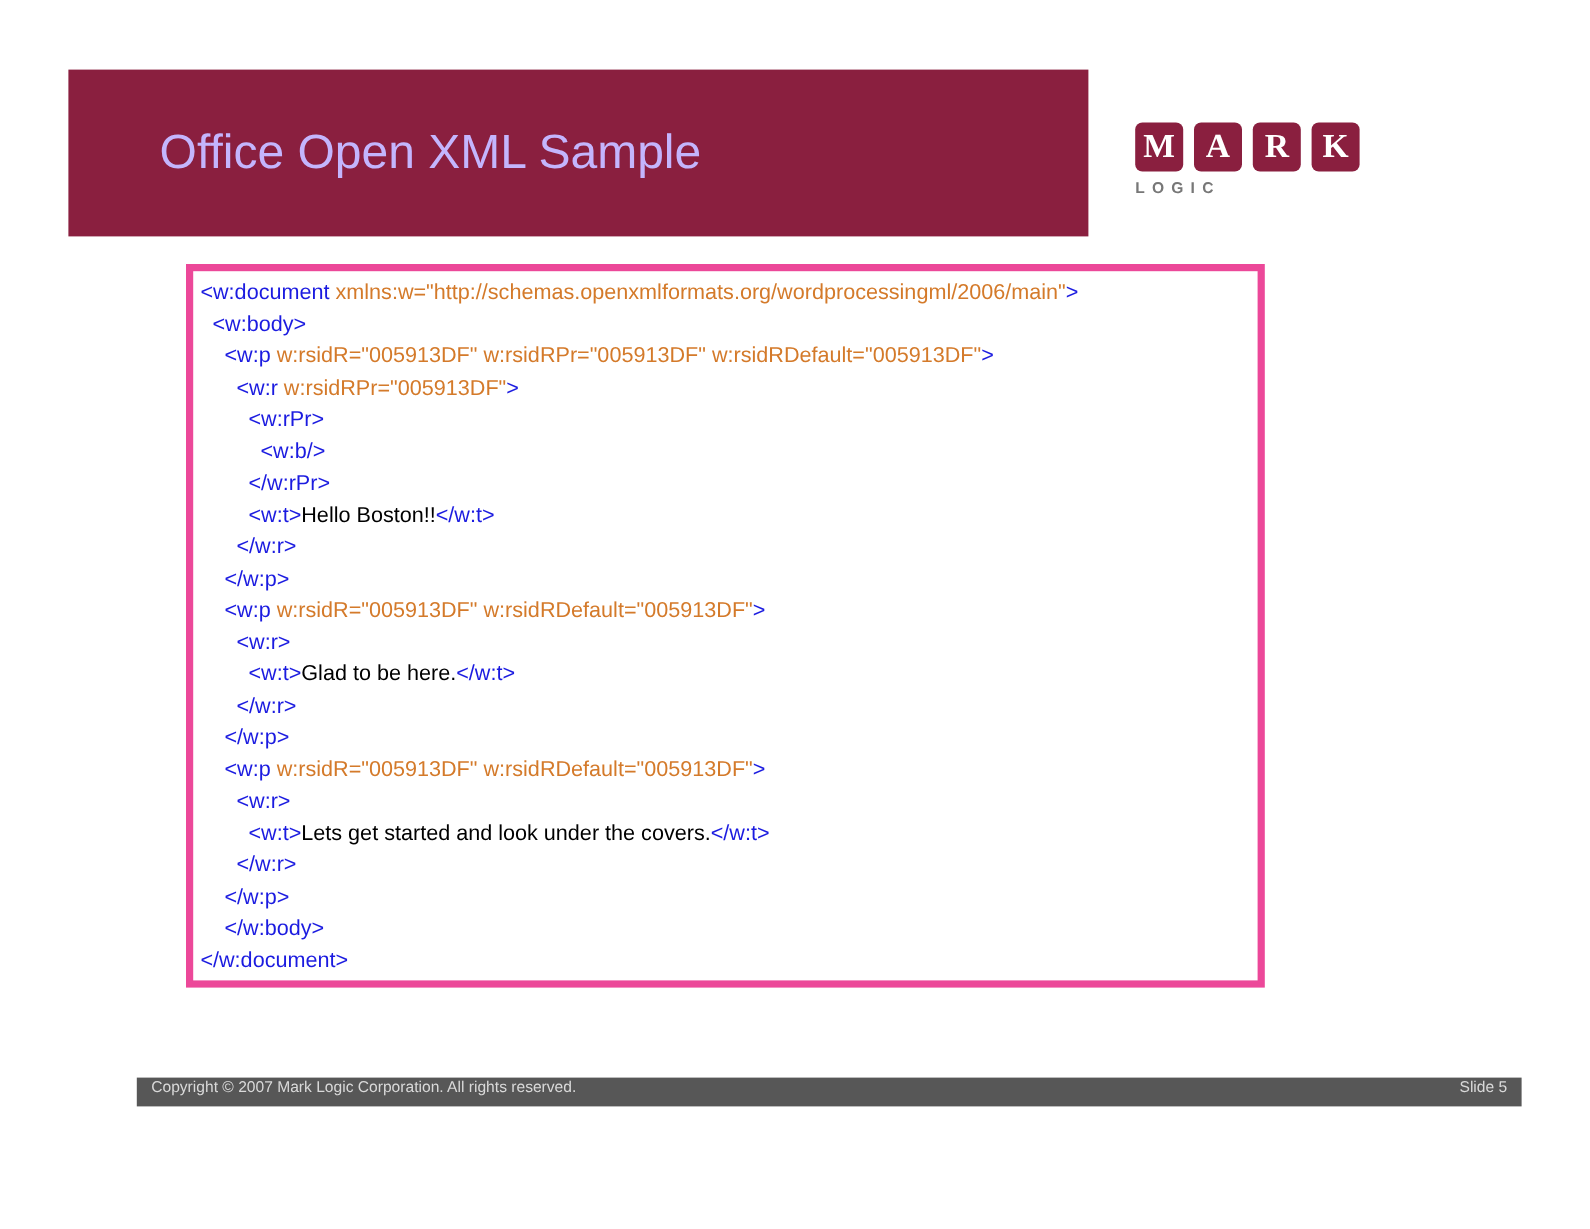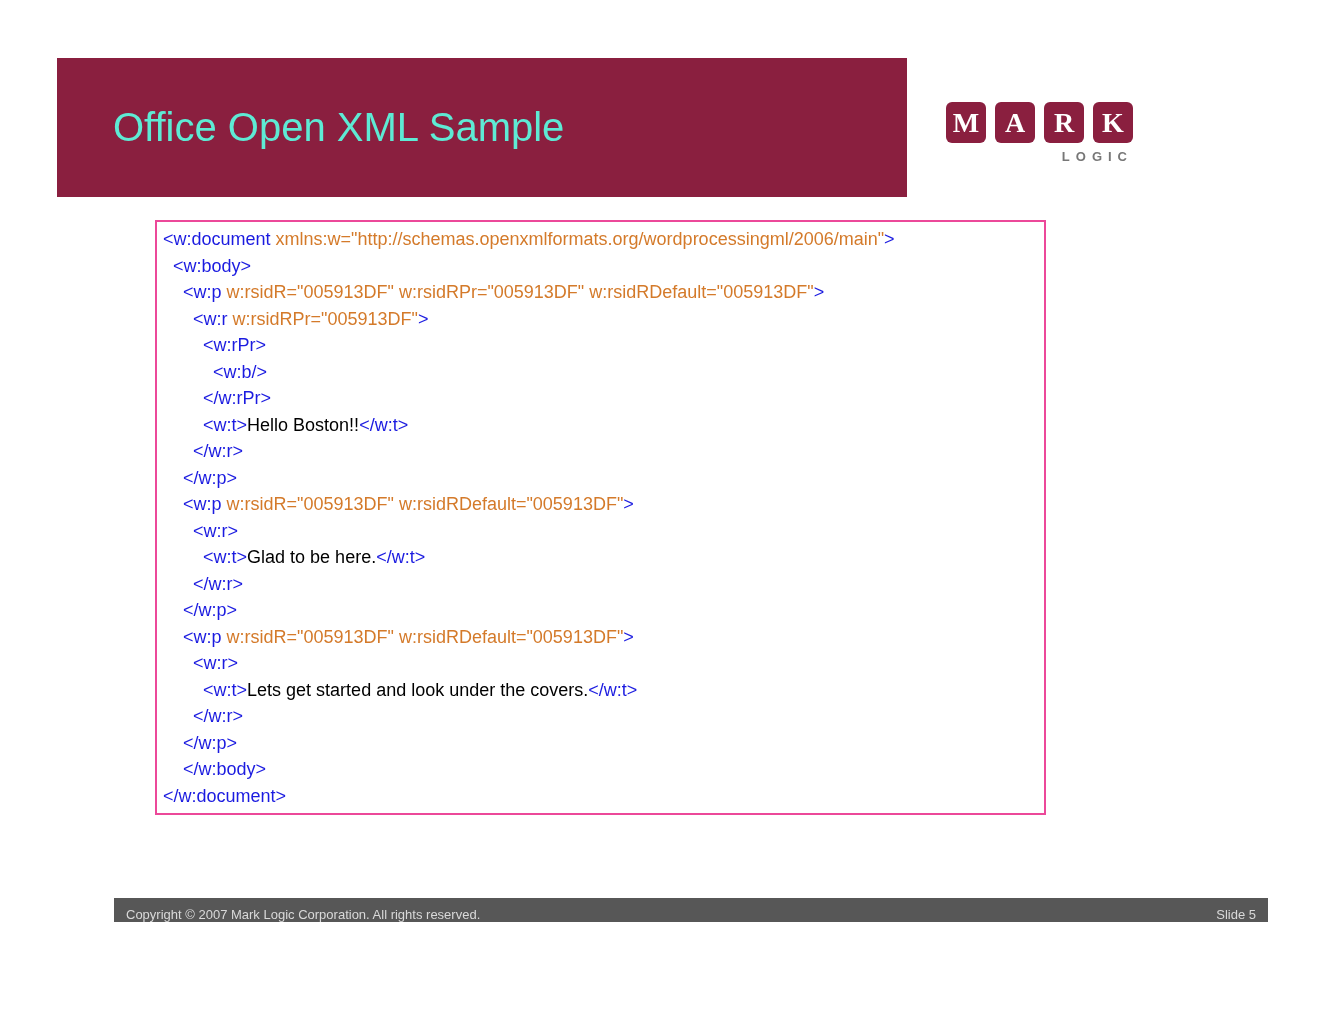--- a/index.html
+++ b/index.html
@@ -16,24 +16,24 @@
     position: absolute;
     left: 57px;
     top: 58px;
     width: 850px;
     height: 139px;
     background: #8a1f3f;
     display: flex;
     align-items: center;
   }
   .title-text {
-    color: #5eead4;
+    color: #c4b5fd;
     font-size: 40px;
     font-weight: 400;
-    margin-left: 56px;
+    margin-left: 76px;
     font-family: Arial, Helvetica, sans-serif;
   }
   .logo-area {
     position: absolute;
     right: 192px;
     top: 102px;
   }
   .logo-boxes {
     display: flex;
     gap: 9px;
@@ -45,54 +45,54 @@
     border-radius: 6px;
     color: #ffffff;
     font-weight: 700;
     font-size: 28px;
     display: flex;
     align-items: center;
     justify-content: center;
     font-family: "Times New Roman", serif;
   }
   .logo-sub {
-    text-align: right;
+    text-align: left;
     color: #777777;
     letter-spacing: 6px;
     font-size: 13px;
     margin-top: 6px;
     font-weight: 600;
   }
   .code-box {
     position: absolute;
     left: 155px;
     top: 220px;
     width: 875px;
-    border: 2px solid #ec4899;
+    border: 6px solid #ec4899;
     padding: 4px 6px;
     font-family: Arial, Helvetica, sans-serif;
     font-size: 18px;
     line-height: 26.5px;
     white-space: pre;
     color: #000000;
   }
   .xtag   { color: #1b1be0; }
   .xattr  { color: #d47a2a; }
   .xtext  { color: #000000; }
   .footer-bar {
     position: absolute;
     left: 114px;
     bottom: 102px;
     right: 57px;
     height: 24px;
     background: #575757;
     color: #d9d9d9;
     font-size: 13px;
     display: flex;
-    align-items: flex-end;
+    align-items: flex-start;
     justify-content: space-between;
     padding: 0 12px;
   }
 </style>
 </head>
 <body>
 
 <div class="title-bar">
   <div class="title-text">Office Open XML Sample</div>
 </div>

